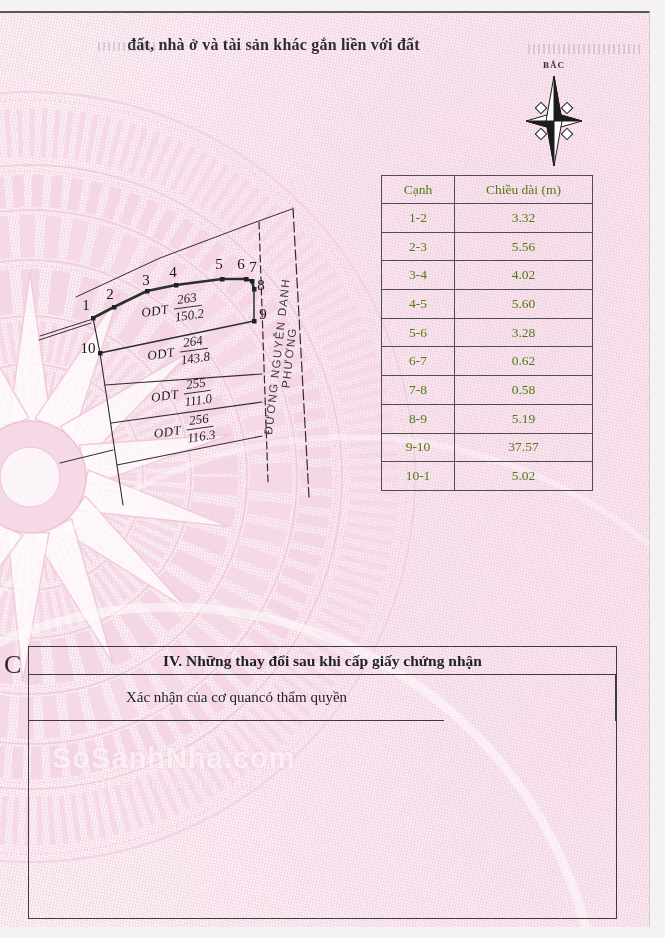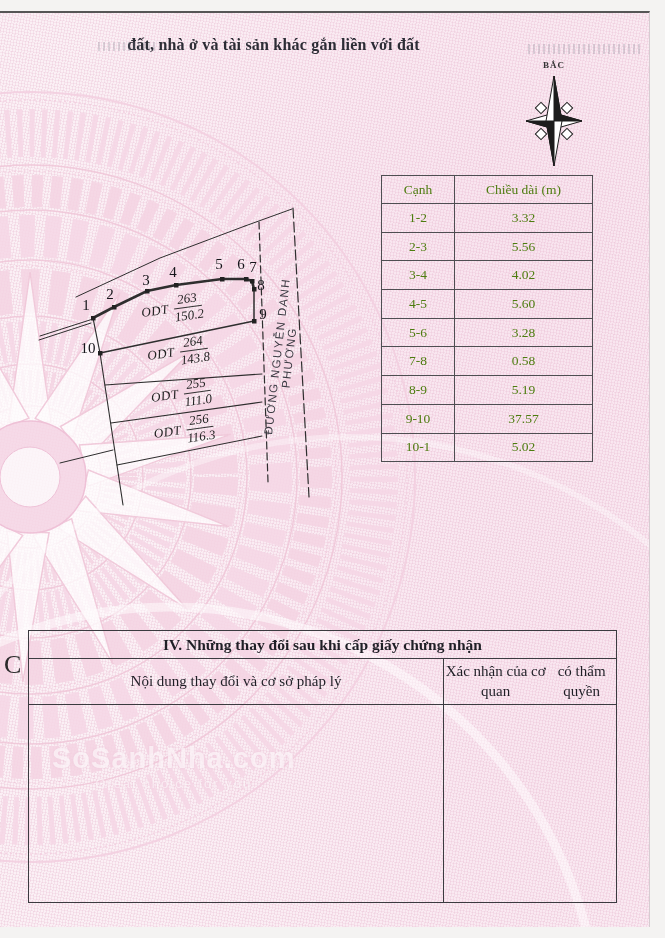--- a/index.html
+++ b/index.html
@@ -68,21 +68,21 @@
     border-collapse:collapse;font-family:"Liberation Serif",serif;font-size:13.5px;color:#4d7c0f;
   }
   .edge-table th,.edge-table td{
     border:1px solid #4e4e52;text-align:center;font-weight:normal;padding:0;
   }
   .edge-table th{height:27px;}
   .edge-table td{height:27.7px;}
   .edge-table .c1{width:72px;}
   
   .sec4{
-    position:absolute;left:28px;top:630px;width:589px;height:273px;z-index:3;
+    position:absolute;left:28px;top:646px;width:589px;height:273px;z-index:3;
     display:grid;grid-template-columns:415px 1fr;grid-template-rows:28px 46px 1fr;
     border:1.5px solid #3b3b40;box-sizing:border-box;
     font-family:"Liberation Serif",serif;color:#1f1f26;
   }
   .sec4 .s4-title{
     grid-column:1 / span 2;display:flex;align-items:center;justify-content:center;
     font-weight:bold;font-size:15.5px;border-bottom:1px solid #3b3b40;
   }
   .sec4 .s4-h1{
     display:flex;align-items:center;justify-content:center;font-size:15px;
@@ -272,40 +272,43 @@
       </tr>
   <tr>
         <td>4-5</td>
         <td>5.60</td>
       </tr>
   <tr>
         <td>5-6</td>
         <td>3.28</td>
       </tr>
   <tr>
+        <td>6-7</td>
+        <td>0.62</td>
+      </tr>
+  <tr>
         <td>7-8</td>
         <td>0.58</td>
       </tr>
   <tr>
         <td>8-9</td>
         <td>5.19</td>
       </tr>
   <tr>
         <td>9-10</td>
         <td>37.57</td>
       </tr>
   <tr>
         <td>10-1</td>
         <td>5.02</td>
       </tr>
 </tbody>
   </table>
 
 <div class="sec4">
   <div class="s4-title">IV. Những thay đổi sau khi cấp giấy chứng nhận</div>
-  <div class="s4-h1">Nội dung thay đổi và cơ sở pháp lý</div>
   <div class="s4-h2">
     <span>Xác nhận của cơ quan</span>
     <span>có thẩm quyền</span>
   </div>
   <div class="s4-b1"></div>
   <div class="s4-b2"></div>
 </div>
 
 </body></html>

